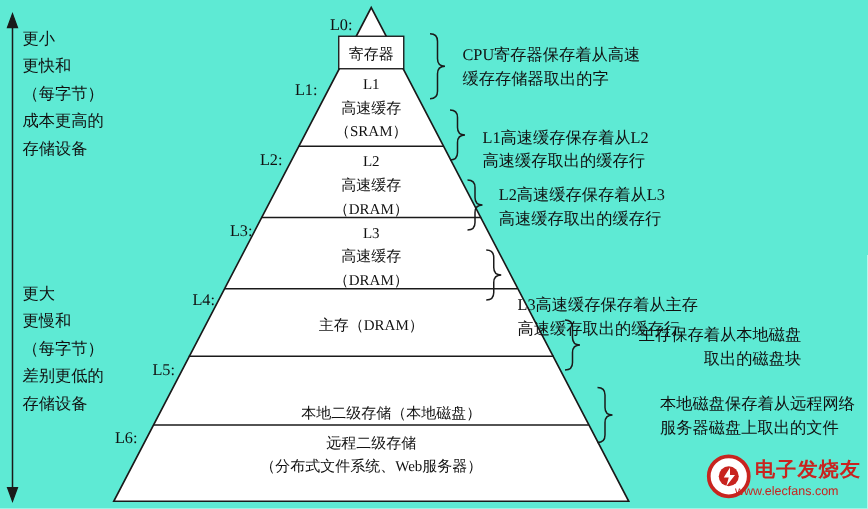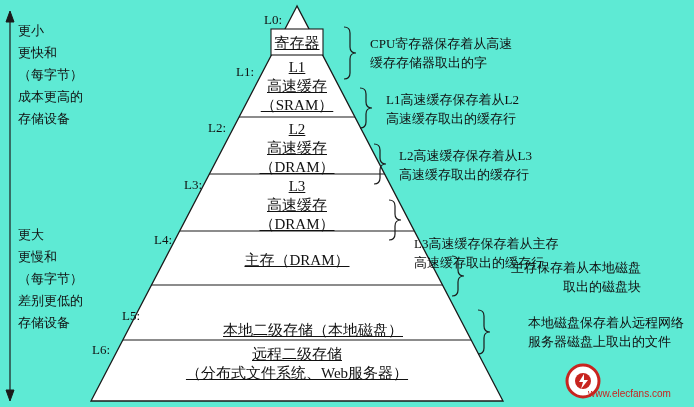--- a/index.html
+++ b/index.html
@@ -3,21 +3,21 @@
 <meta charset="utf-8">
 <style>
   html,body{margin:0;padding:0;background:#fff;}
   .stage{
     position:relative;width:694px;height:407px;background:#5eead4;overflow:hidden;
     font-family:"Liberation Serif","DejaVu Serif",serif;color:#111;
   }
   .abs{position:absolute;}
   .ml{white-space:pre-line;}
   .level-tag{width:34px;text-align:right;font-size:13px;}
-  .level-text{text-align:center;font-size:15px;line-height:19px;text-decoration:underline;}
+  .level-text{text-align:center;font-size:12px;line-height:19px;}
   .annot{font-size:13px;line-height:19px;text-align:left;}
   .side-label{font-size:13px;line-height:22px;text-align:left;}
   .wm-brand{font-size:16px;font-weight:bold;letter-spacing:1px;}
   .wm-url{font-size:10px;font-family:"Liberation Sans","DejaVu Sans",sans-serif;}
   svg{position:absolute;left:0;top:0;}
 </style>
 </head>
 <body>
 
 <div class="stage">
@@ -69,46 +69,47 @@
 更慢和
 （每字节）
 差别更低的
 存储设备</div>
 
   <div class="abs level-tag" style="left:248px;top:12px;">L0:</div>
   <div class="abs level-tag" style="left:220px;top:64px;">L1:</div>
   <div class="abs level-tag" style="left:192px;top:120px;">L2:</div>
   <div class="abs level-tag" style="left:168px;top:177px;">L3:</div>
   <div class="abs level-tag" style="left:138px;top:232px;">L4:</div>
-  <div class="abs level-tag" style="left:106px;top:288px;margin-top:20px;">L5:</div>
+  <div class="abs level-tag" style="left:106px;top:288px;">L5:</div>
   <div class="abs level-tag" style="left:76px;top:342px;">L6:</div>
 
   <div class="abs level-text" style="left:247px;top:34px;width:100px;">寄存器</div>
   <div class="abs level-text ml" style="left:237px;top:58px;width:120px;">L1
 高速缓存
 （SRAM）</div>
   <div class="abs level-text ml" style="left:237px;top:120px;width:120px;">L2
 高速缓存
 （DRAM）</div>
   <div class="abs level-text ml" style="left:237px;top:177px;width:120px;">L3
 高速缓存
 （DRAM）</div>
   <div class="abs level-text" style="left:197px;top:251px;width:200px;">主存（DRAM）</div>
   <div class="abs level-text" style="left:193px;top:305px;width:240px;margin-top:16px;">本地二级存储（本地磁盘）</div>
   <div class="abs level-text ml" style="left:157px;top:345px;width:280px;">远程二级存储
 （分布式文件系统、Web服务器）</div>
 
   <div class="abs annot ml" style="left:370px;top:34px;width:175px;">CPU寄存器保存着从高速
 缓存存储器取出的字</div>
-  <div class="abs annot ml" style="left:386px;top:90px;width:175px;">L1高速缓存保存着从L2
+  <div class="abs annot ml" style="left:386px;top:100px;width:175px;">L1高速缓存保存着从L2
 高速缓存取出的缓存行</div>
   <div class="abs annot ml" style="left:399px;top:146px;width:175px;">L2高速缓存保存着从L3
 高速缓存取出的缓存行</div>
   <div class="abs annot ml" style="left:414px;top:202px;width:185px;margin-top:32px;">L3高速缓存保存着从主存
 高速缓存取出的缓存行</div>
   <div class="abs annot ml" style="left:476px;top:258px;width:165px;text-align:right;">主存保存着从本地磁盘
 取出的磁盘块</div>
   <div class="abs annot ml" style="left:528px;top:313px;width:175px;">本地磁盘保存着从远程网络
 服务器磁盘上取出的文件</div>
 
+  <div class="abs wm-brand" style="left:604px;top:366px;color:#c8241f;">电子发烧友</div>
   <div class="abs wm-url" style="left:588px;top:388px;color:#c8241f;">www.elecfans.com</div>
 
 </div>
 
 </body></html>

